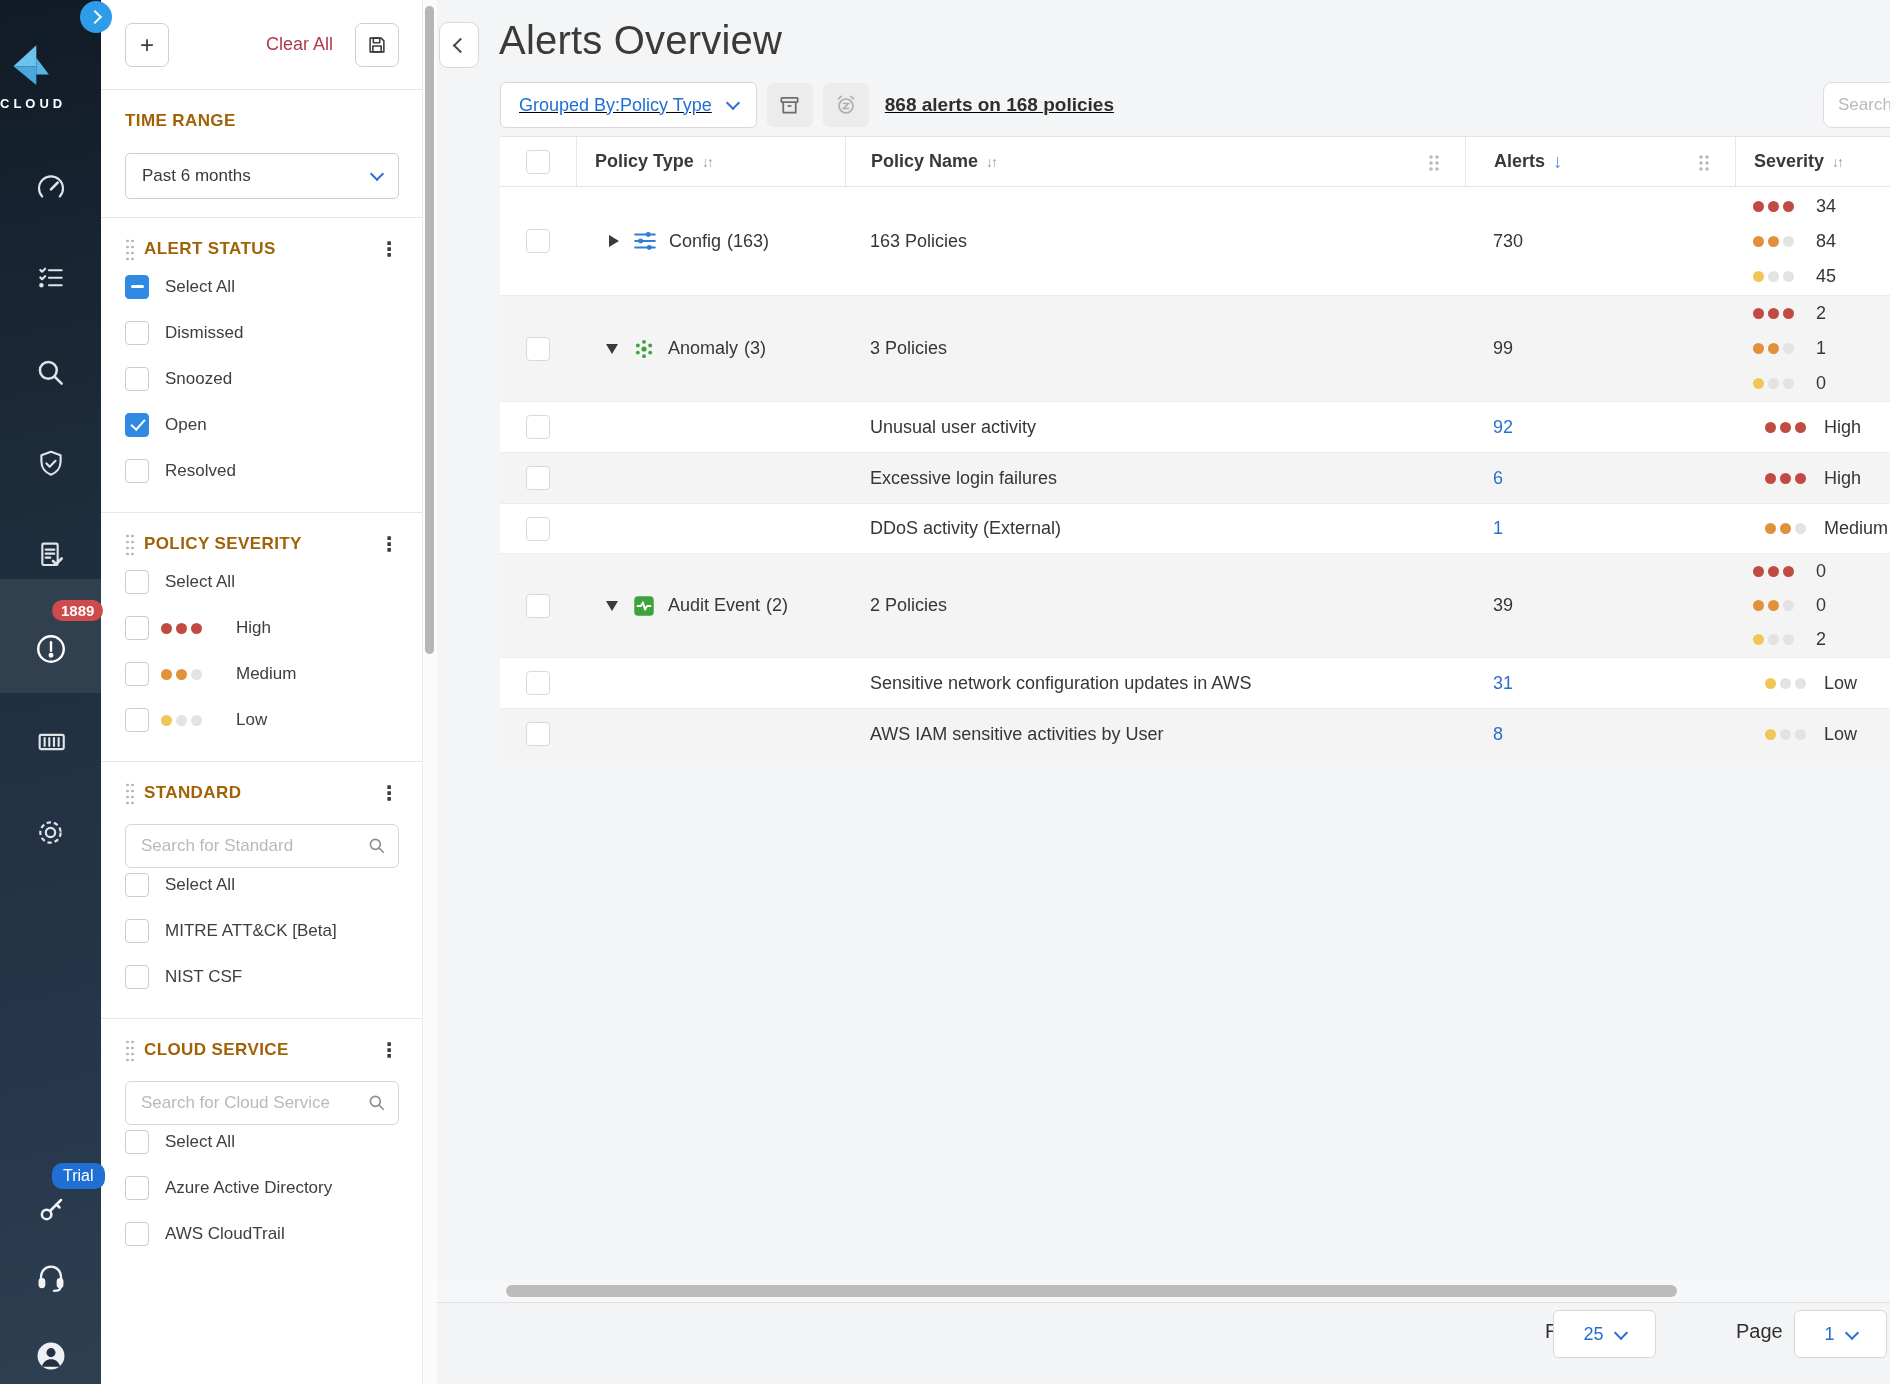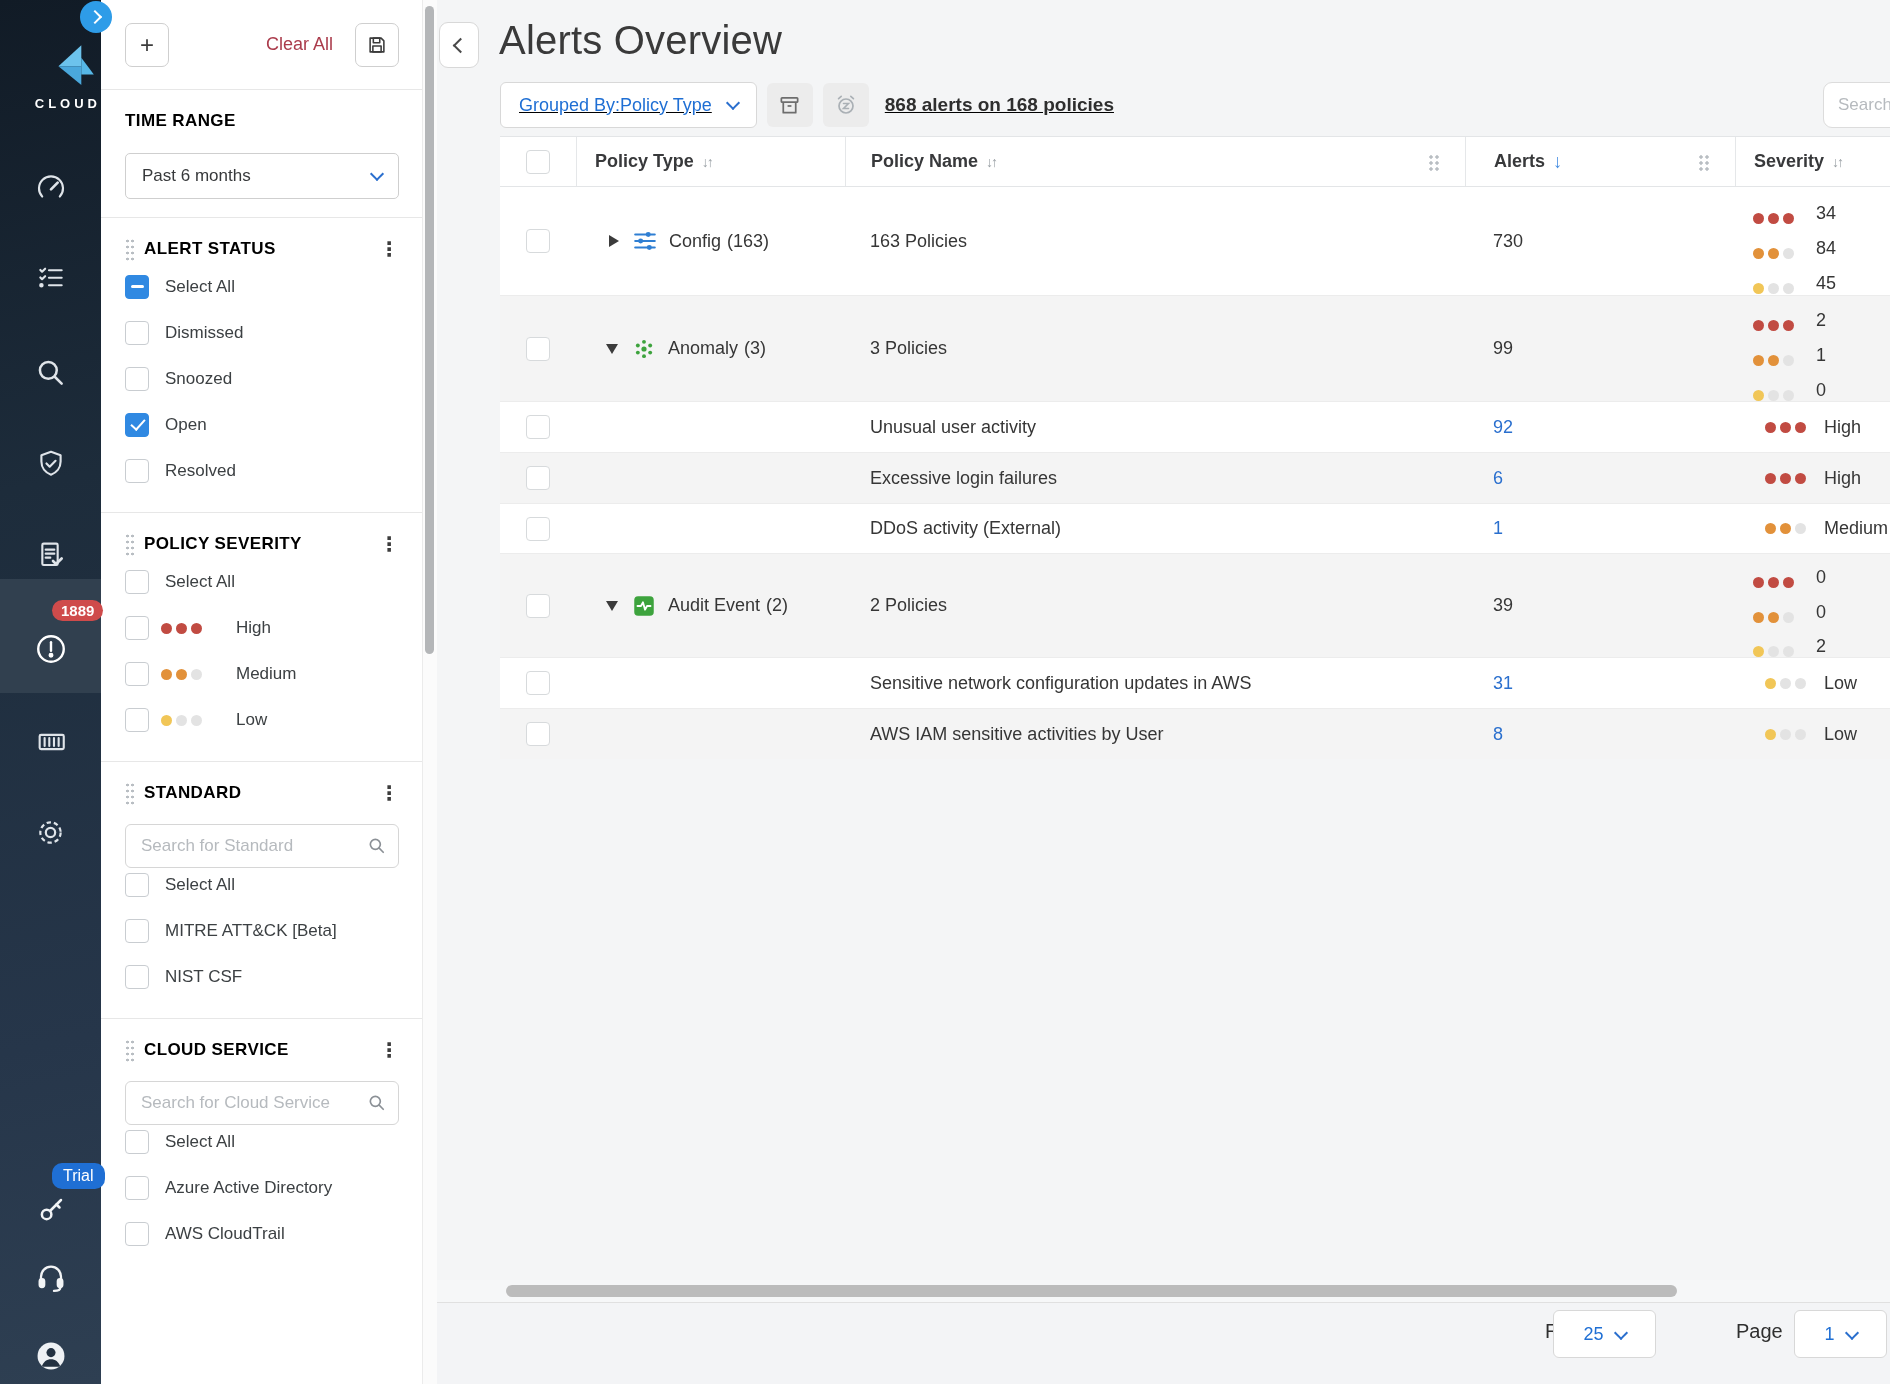--- a/index.html
+++ b/index.html
@@ -5,21 +5,21 @@
   html,body{margin:0;padding:0;}
   body{font-family:"Liberation Sans","DejaVu Sans",sans-serif;background:#f4f5f6;}
   .page{position:relative;width:1890px;height:1384px;overflow:hidden;background:#f4f5f6;}
 
   
   .sidebar{position:absolute;left:0;top:0;width:101px;height:1384px;
     background:linear-gradient(168deg,#111b26 0%,#1d2c3b 35%,#26364a 75%,#2e3f52 100%);z-index:6;}
   .expand-btn{position:absolute;left:80px;top:1px;width:32px;height:32px;border-radius:50%;
     background:#2e9ce8;border:none;z-index:12;display:flex;align-items:center;justify-content:center;cursor:pointer;}
   .chev-right{width:8px;height:8px;border-top:2.5px solid #fff;border-right:2.5px solid #fff;transform:rotate(45deg);margin-left:-3px;}
-  .logo{position:absolute;top:38px;left:0;width:101px;text-align:right;}
+  .logo{position:absolute;top:38px;left:0;width:101px;text-align:left;}
   .logo-text{margin-top:4px;color:#fff;font-size:13px;font-weight:700;letter-spacing:4px;}
   .nav-item{position:absolute;left:0;width:101px;display:flex;justify-content:center;align-items:center;height:56px;cursor:pointer;}
   .nav-selected-bg{position:absolute;left:0;top:579px;width:101px;height:114px;background:#31404f;}
   .alert-badge{position:absolute;left:52px;top:600px;background:#cf4b4b;color:#fff;font-size:15px;font-weight:700;
     padding:2px 9px;border-radius:11px;z-index:8;}
   .trial-badge{position:absolute;left:52px;top:1163px;background:#1f6fd4;color:#fff;font-size:16px;
     padding:4px 11px;border-radius:10px;z-index:8;}
 
   
   .filters{position:absolute;left:101px;top:0;width:336px;height:1384px;background:#fff;z-index:4;}
@@ -28,21 +28,21 @@
   .add-btn{width:44px;height:44px;border:1px solid #cfcfcf;border-radius:7px;background:#fff;font-size:24px;
     color:#3c3c3c;line-height:40px;cursor:pointer;}
   .clear-all{margin-left:auto;color:#ab3c4c;font-size:18px;cursor:pointer;}
   .save-btn{margin-left:22px;width:44px;height:44px;border:1px solid #cfcfcf;border-radius:7px;background:#fff;
     display:flex;align-items:center;justify-content:center;cursor:pointer;}
   .f-sec{padding:16px 24px 18px 24px;border-bottom:1px solid #e7e7e7;}
   .f-sec.last{border-bottom:none;}
   .sec-head{display:flex;align-items:center;height:30px;}
   .grip{width:10px;height:23px;margin-right:9px;
     background-image:radial-gradient(circle,#b9bec3 1.3px,transparent 1.6px);background-size:5px 6px;}
-  .sec-title{font-size:17px;font-weight:700;color:#000000;letter-spacing:.4px;text-align:center;}
+  .sec-title{font-size:17px;font-weight:700;color:#a16207;letter-spacing:.4px;text-align:center;}
   .kebab{margin-left:auto;color:#3c3c3c;font-size:20px;font-weight:700;cursor:pointer;line-height:20px;}
   .select-box{margin-top:17px;height:44px;border:1px solid #cfcfcf;border-radius:5px;display:flex;align-items:center;
     padding:0 16px;font-size:17px;color:#37393b;cursor:pointer;}
   .chev-down{width:8px;height:8px;border-right:2px solid #2a6fce;border-bottom:2px solid #2a6fce;
     transform:rotate(45deg);margin-left:auto;margin-top:-4px;}
   .cb-row{display:flex;align-items:center;height:46px;cursor:pointer;}
   .cb{width:24px;height:24px;border:1.5px solid #c9cdd1;border-radius:4px;background:#fff;box-sizing:border-box;flex:none;}
   .cb.checked{background:#3089e2;border-color:#3089e2;}
   .cb.checked::after{content:"";display:block;width:6px;height:12px;border:solid #fff;border-width:0 2.5px 2.5px 0;
     transform:rotate(42deg);margin:2px 0 0 8px;}
@@ -106,21 +106,21 @@
     border-bottom:6px solid transparent;margin-left:33px;flex:none;}
   .tri-down{width:0;height:0;border-top:10px solid #3b3b3b;border-left:6px solid transparent;
     border-right:6px solid transparent;margin-left:30px;flex:none;}
   .ptype-icon{margin-left:13px;flex:none;}
   .g-label{margin-left:11px;font-size:18px;color:#363636;}
   .g-count{margin-left:6px;font-size:18px;color:#363636;}
   .cell-text{font-size:18px;color:#363636;}
   .alerts-plain{font-size:18px;color:#363636;}
   .alerts-link{font-size:18px;color:#2a6fce;text-decoration:none;cursor:pointer;}
   .col-sev.stack{flex-direction:column;align-items:flex-start;justify-content:center;padding-left:18px;}
-  .sev-line{display:flex;align-items:flex-end;height:35px;}
+  .sev-line{display:flex;align-items:center;height:35px;}
   .sev-count{margin-left:18px;font-size:18px;color:#363636;}
   .sev-word{margin-left:14px;font-size:18px;color:#363636;}
 
   
   .htrack{position:absolute;left:0;right:0;top:1280px;height:22px;background:#f6f7f8;border-bottom:1px solid #e0e0e0;}
   .hthumb{position:absolute;left:69px;top:5px;width:1171px;height:12px;background:#bcbcbc;border-radius:6px;cursor:grab;}
   .footer{position:absolute;left:0;right:0;top:1303px;bottom:0;background:#f3f4f6;}
   .pg-label{position:absolute;top:17px;font-size:20px;color:#2f2f2f;}
   .pg-select{position:absolute;top:7px;height:48px;background:#fff;border:1px solid #d8d8d8;border-radius:6px;
     display:flex;align-items:center;justify-content:center;font-size:18px;color:#1f6fd4;cursor:pointer;box-sizing:border-box;}

